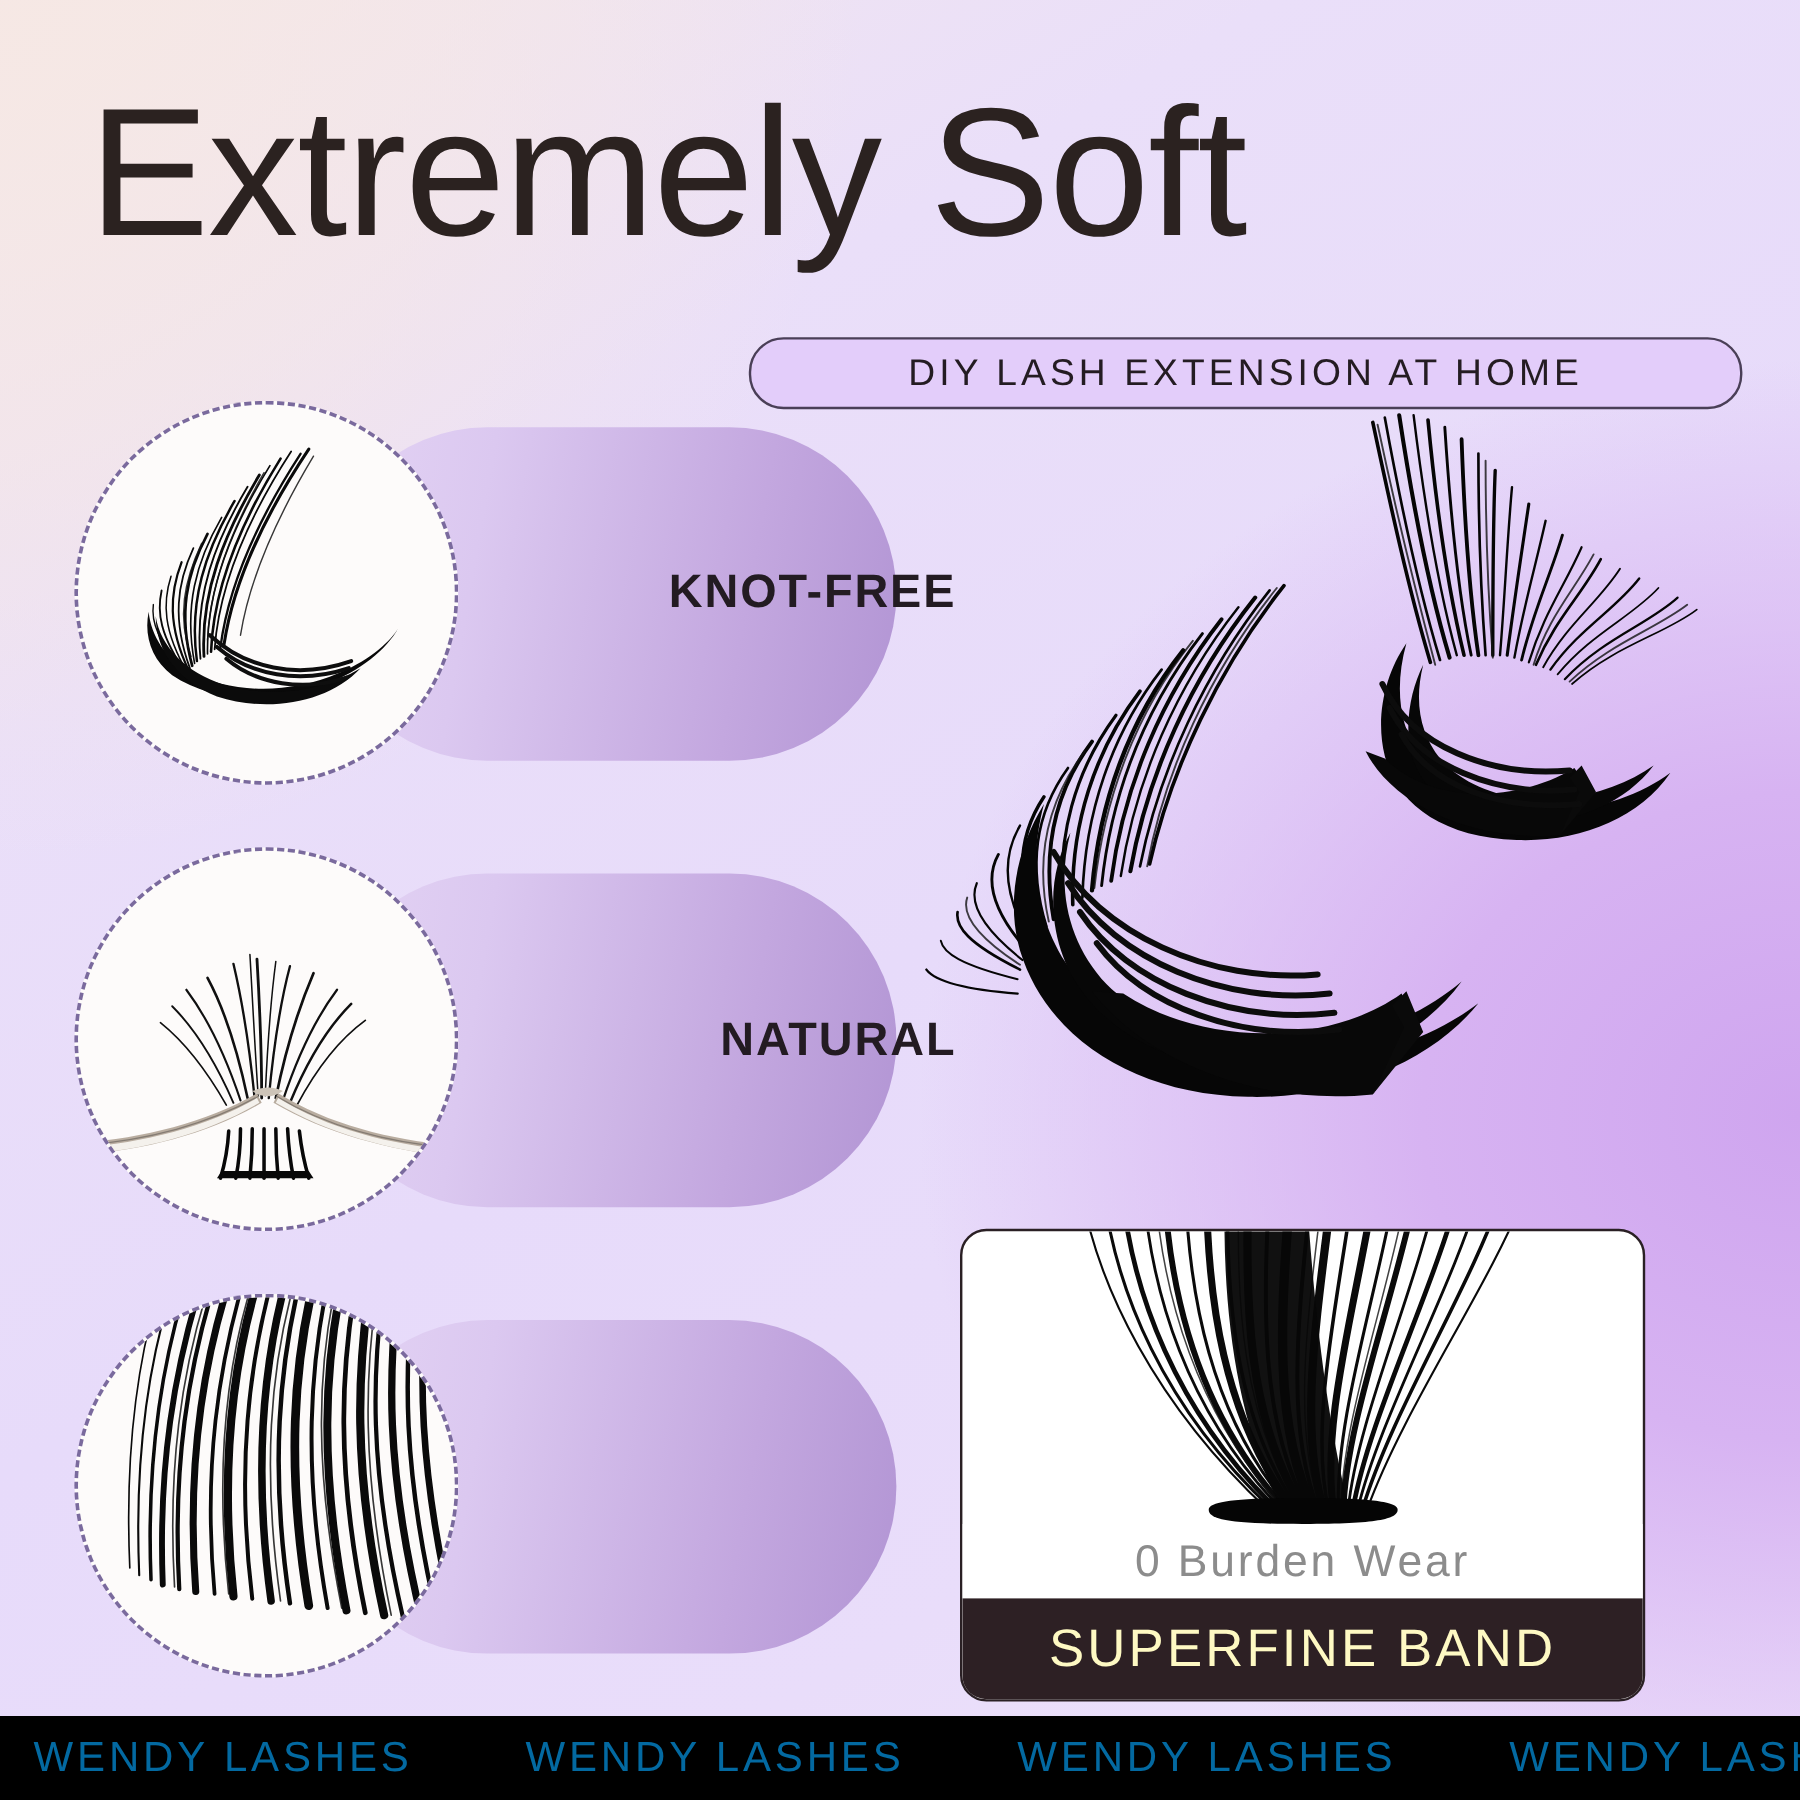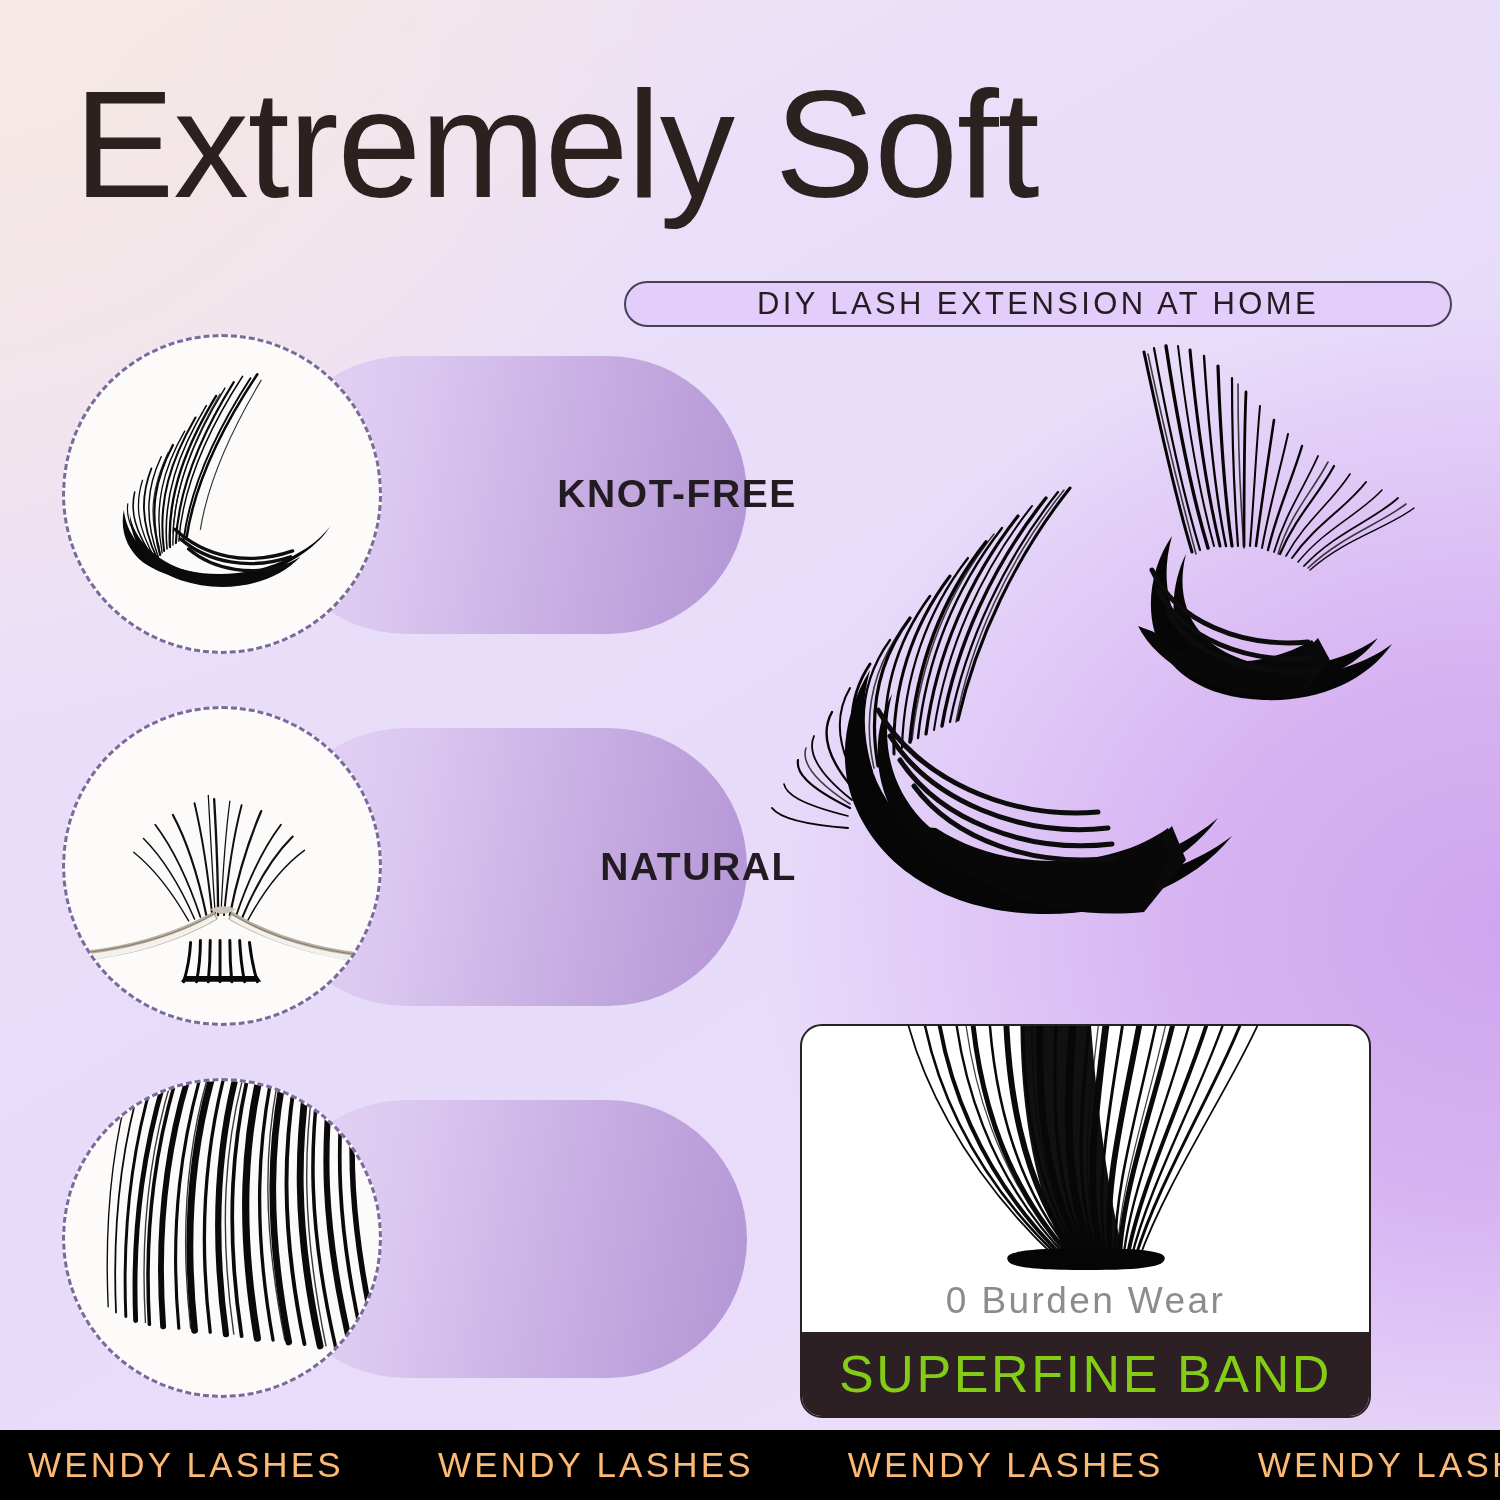--- a/index.html
+++ b/index.html
@@ -37,21 +37,21 @@
     transform: scaleX(0.99);
     transform-origin: left top;
   }
 
   
   .subtitle-pill {
     position: absolute;
     left: 624px;
     top: 281px;
     width: 828px;
-    height: 46px;
+    height: 60px;
     border: 2px solid #4a3f57;
     border-radius: 29px;
     background: #e3cdfa;
     display: flex;
     align-items: center;
     justify-content: center;
   }
   .subtitle-pill span {
     font-size: 31px;
     letter-spacing: 3.4px;
@@ -153,23 +153,23 @@
     background: #ffffff;
   }
   .band-footer {
     flex: 0 0 84px;
     background: #2d2024;
     display: flex;
     align-items: center;
     justify-content: center;
   }
   .band-footer span {
-    font-size: 52px;
+    font-size: 44px;
     letter-spacing: 2.6px;
-    color: #84cc16;
+    color: #fef9c3;
     font-weight: 400;
   }
 
   
   .watermark {
     position: absolute;
     left: 0;
     bottom: 0;
     width: 1500px;
     height: 70px;
@@ -179,21 +179,21 @@
     align-items: center;
   }
   .watermark-track {
     display: flex;
     white-space: nowrap;
     padding-left: 28px;
   }
   .watermark-track span {
     font-size: 35px;
     letter-spacing: 3.2px;
-    color: #fdba74;
+    color: #0369a1;
     font-weight: 400;
     margin-right: 94px;
   }
 </style>
 </head>
 <body>
 
 <div id="poster">
 
   <div class="title">Extremely Soft</div>

